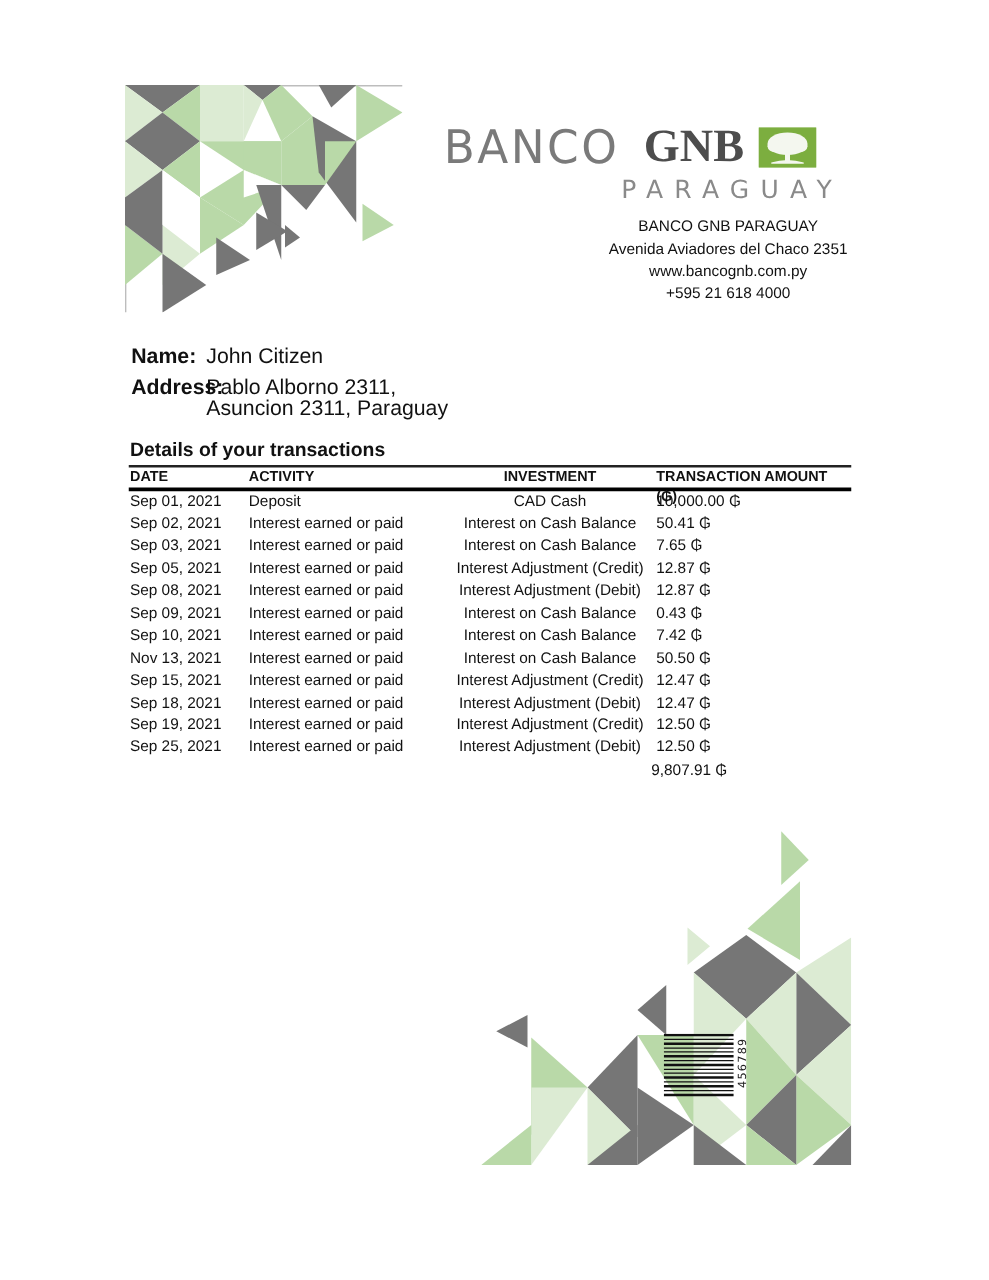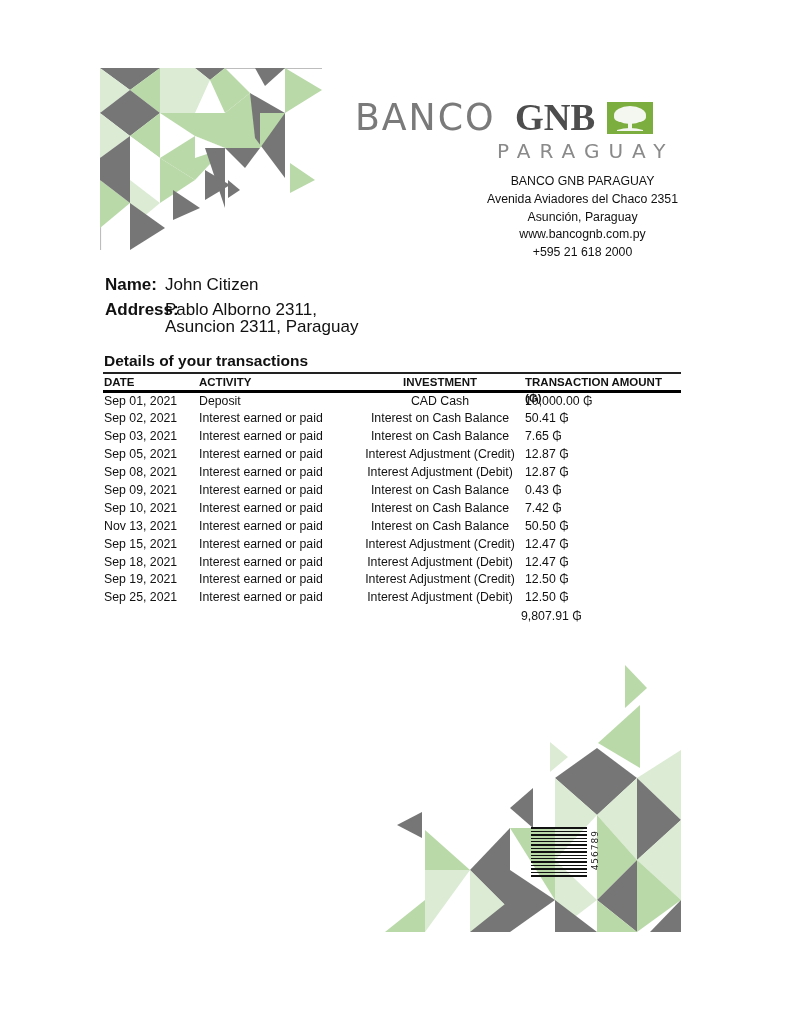--- a/index.html
+++ b/index.html
@@ -94,23 +94,22 @@
     <ellipse cx="32" cy="15" rx="7" ry="5" fill="#f4f7ef"></ellipse>
     <rect x="21" y="18" width="4" height="9" fill="#f4f7ef"></rect>
     <path d="M10 28 Q23 24 36 28 L36 29 L10 29 Z" fill="#f4f7ef"></path>
   </svg>
   <span class="logo-paraguay">PARAGUAY</span>
 </div>
 
 <div class="bank-info">
   <div>BANCO GNB PARAGUAY</div>
   <div>Avenida Aviadores del Chaco 2351</div>
-  <div>Asunción, Paraguay</div>
   <div>www.bancognb.com.py</div>
-  <div>+595 21 618 2000</div>
+  <div>+595 21 618 4000</div>
 </div>
 
 <div class="customer">
   <div class="cust-row">
     <span class="cust-label">Name:</span>
     <span>John Citizen</span>
   </div>
   <div class="cust-row addr">
     <span class="cust-label">Address:</span>
     <span>

